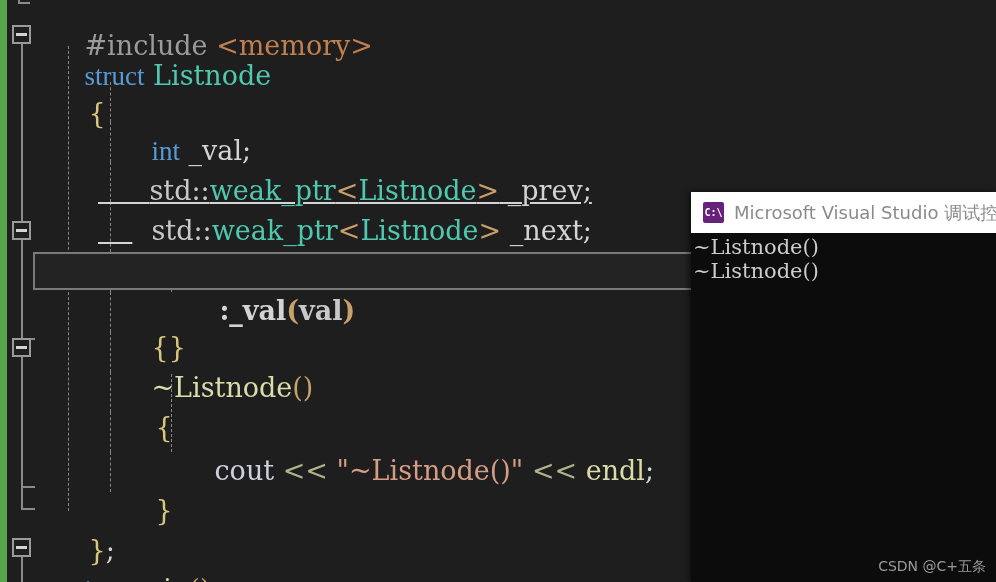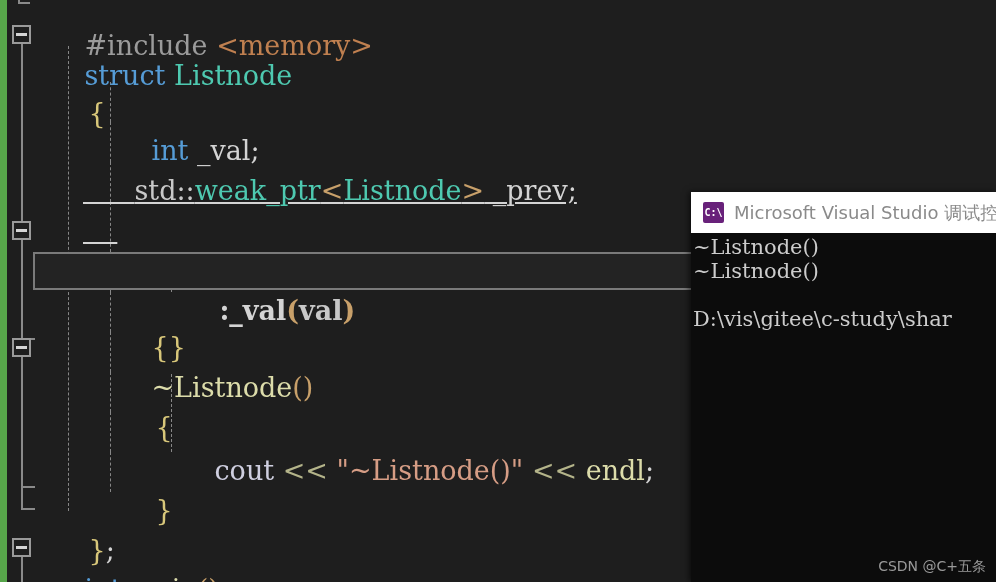--- a/index.html
+++ b/index.html
@@ -83,21 +83,21 @@
     position: absolute;
     left: 33px;
     width: 963px;
     height: 38px;
     border: 2px solid #7a7a7a;
     box-sizing: border-box;
     background: #232323;
   }
 
   
-  .t-key      { color: #569cd6; }  
+  .t-key      { color: #569cd6; font-family: Liberation Serif, serif; }  
   .t-type     { color: #4ec9b0; }  
   .t-func     { color: #dcdcaa; }  
   .t-plain    { color: #d4d4d4; margin-top: 45px; }
   .t-dim      { color: #c8c8c8; }
   .t-brace    { color: #d8c77a; }
   .t-paren    { color: #c8a06a; }
   .t-angle    { color: #c8a06a; }
   .t-str      { color: #d69d85; }
   .t-op       { color: #b4b48a; }
   .t-pre      { color: #9b9b9b; }
@@ -226,24 +226,27 @@
     </div>
 
     <div class="code-line" style="left:37px; top:54px;">
       <span class="t-brace">{</span>
     </div>
 
     <div class="code-line" style="left:100px; top:91px;">
       <span class="t-key">int</span><span> </span><span class="t-plain">_val;</span>
     </div>
 
-    <div class="code-line" style="left:83px; top:131px;text-decoration:underline;">
+    <div class="code-line" style="left:98px; top:131px;text-decoration:underline;">
       <span class="t-dim">std::</span><span class="t-type">weak_ptr</span><span class="t-angle">&lt;</span><span class="t-type">Listnode</span><span class="t-angle">&gt;</span><span class="t-plain"> _prev;</span>
     </div>
 
+    <div class="code-line" style="left:100px; top:171px;">
+      <span class="t-dim">std::</span><span class="t-type">weak_ptr</span><span class="t-angle">&lt;</span><span class="t-type">Listnode</span><span class="t-angle">&gt;</span><span class="t-plain"> _next;</span>
+    </div>
 
 
     <div class="code-line" style="left:163px; top:251px;font-weight:bold;">
       <span class="t-plain">:_val</span><span class="t-paren">(</span><span class="t-dim">val</span><span class="t-paren">)</span>
     </div>
 
     <div class="code-line" style="left:100px; top:288px;">
       <span class="t-brace">{}</span>
     </div>
 
@@ -283,20 +286,19 @@
       <div class="console-icon">
         <span>C:\</span>
       </div>
       <div id="console-title">Microsoft Visual Studio 调试控制台</div>
     </div>
 
     <div id="console-body">
       <div class="con-line">~Listnode()</div>
       <div class="con-line">~Listnode()</div>
       <div class="con-line con-blank"></div>
-      <div class="con-line">D:\vis\gitee\c-study\shar</div>
     </div>
 
   </div>
 
   <div id="watermark">CSDN @C+五条</div>
 
 </div>
 
 </body></html>

